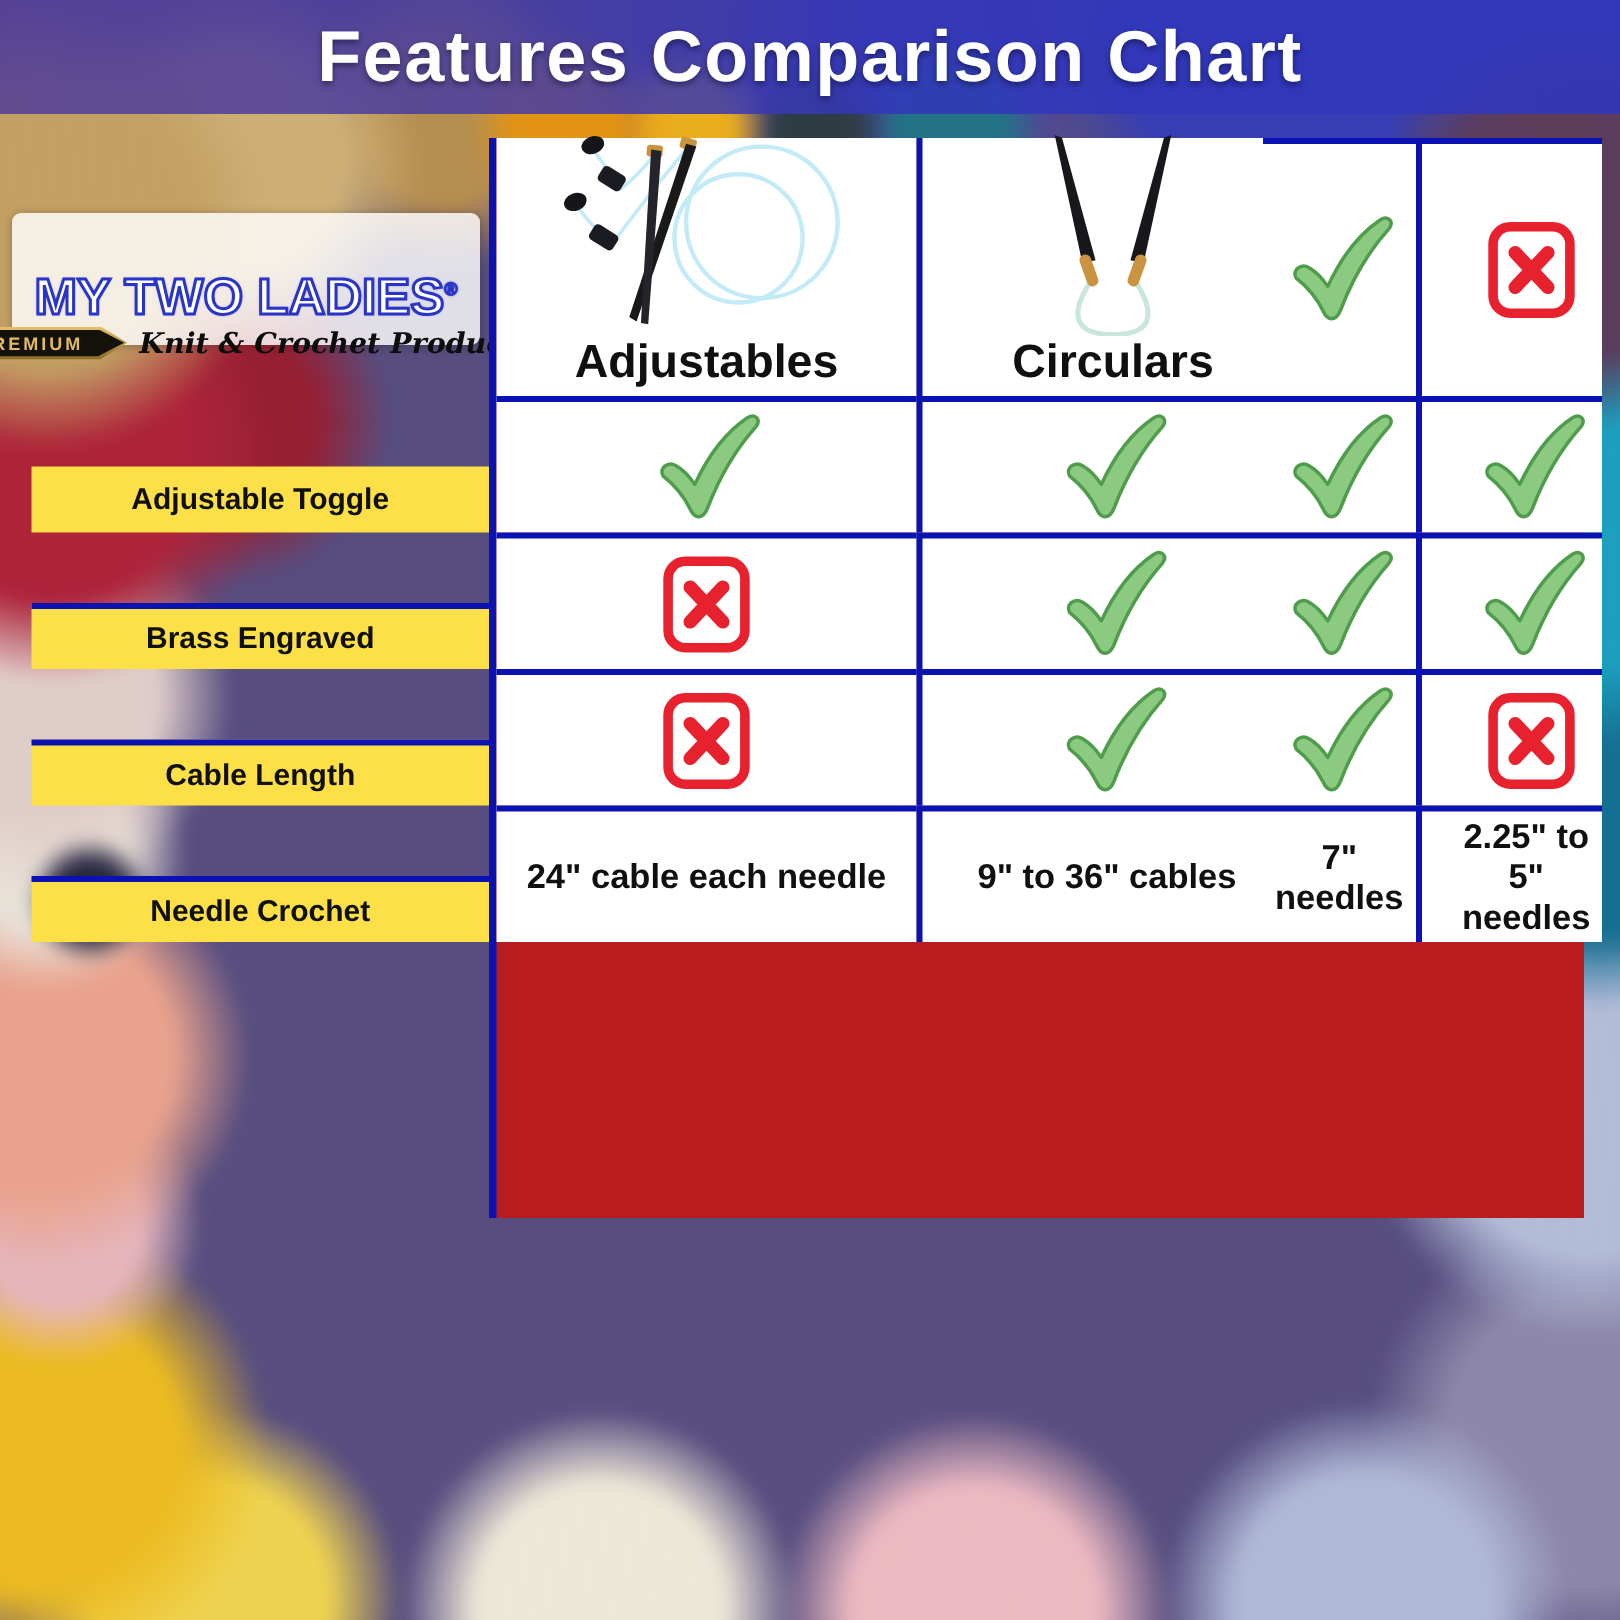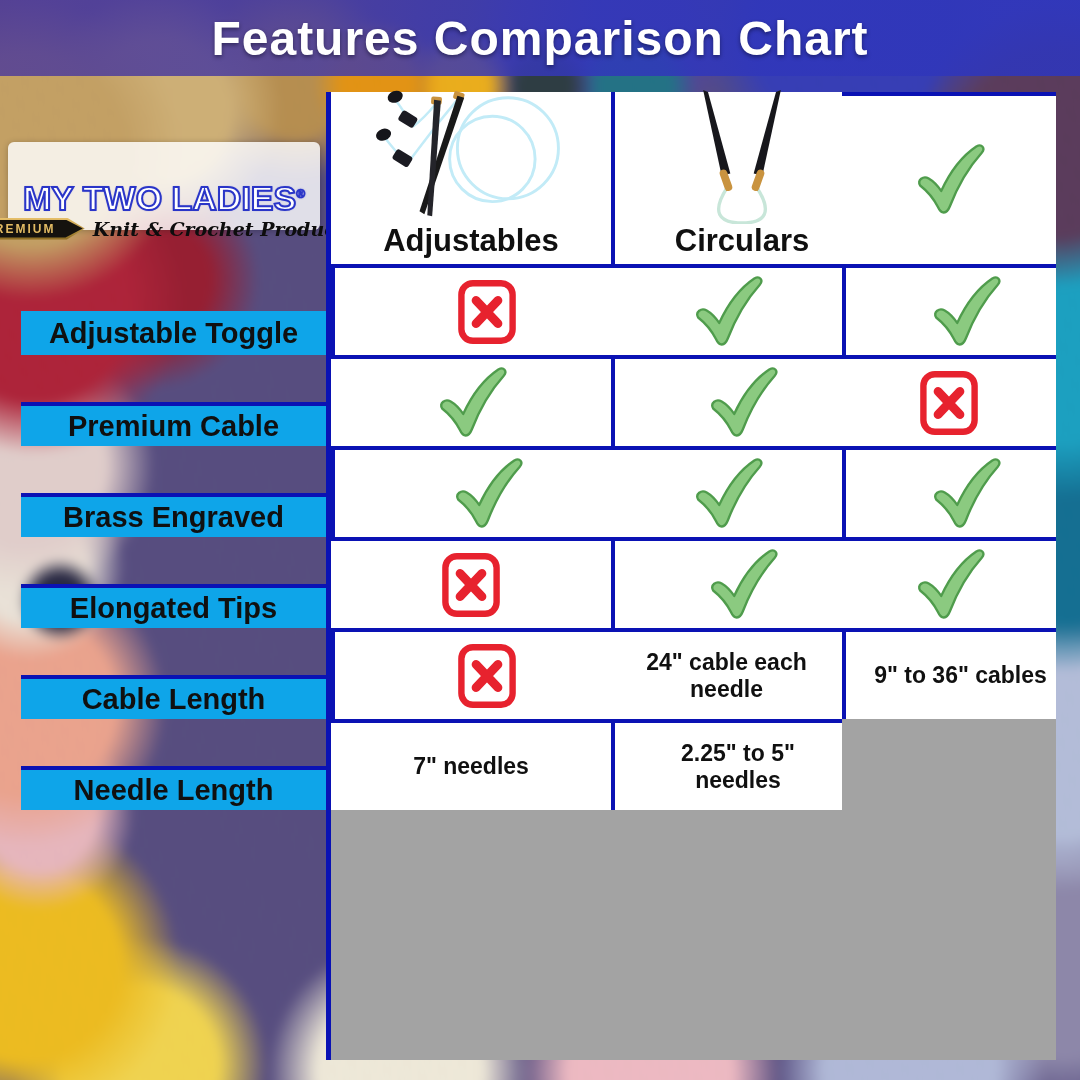--- a/index.html
+++ b/index.html
@@ -92,31 +92,31 @@
   .tagline{
     font-family:"DejaVu Serif","Liberation Serif",serif;
     font-style:italic;font-weight:bold;font-size:19px;color:#0d0d0d;white-space:nowrap;
   }
   
   .label-col{
     position:absolute;left:21px;top:264px;width:305px;height:796px;
     display:grid;grid-template-rows:91px 91px 91px 91px 91px 91px 91px 80px 79px;
   }
   .label-cell{
-    background:#0ea5e9;display:flex;align-items:center;justify-content:center;
-    font-weight:bold;font-size:29px;color:var(--ink);box-sizing:border-box;
+    background:#fde047;display:flex;align-items:center;justify-content:center;
+    font-weight:bold;font-size:20px;color:var(--ink);box-sizing:border-box;
     text-align:center;
     margin-top:47px;
   }
   .label-cell + .label-cell{border-top:4px solid var(--blue);}
   
   .values{
-    position:absolute;left:326px;top:92px;width:730px;height:968px;
-    background:#a3a3a3;border-left:5px solid var(--blue);box-sizing:border-box;
-    display:grid;grid-template-columns:1fr 1fr 1fr;
+    position:absolute;left:326px;top:92px;width:730px;height:720px;
+    background:#b91c1c;border-left:5px solid var(--blue);box-sizing:border-box;
+    display:grid;grid-template-columns:1fr 1fr 1fr 1fr;
     grid-template-rows:172px 91px 91px 91px 91px 91px 91px 91px 80px 79px;
   }
   .vcell{
     background:#fff;display:flex;align-items:center;justify-content:center;
     box-sizing:border-box;
   }
   .vcell.col2{border-left:4px solid var(--blue);padding-left:27px;}
   .vcell.rowline{border-top:4px solid var(--blue);}
   .head-cell{flex-direction:column;justify-content:flex-end;padding-bottom:4px;}
   .head-img{flex:1;display:flex;align-items:center;justify-content:center;}
@@ -142,25 +142,23 @@
         <div class="ribbon-inner">
           <span>PREMIUM</span>
         </div>
       </div>
       <div class="tagline">Knit &amp; Crochet Products</div>
     </div>
   </div>
 
   <div class="label-col">
     <div class="label-cell">Adjustable Toggle</div>
-    <div class="label-cell">Premium Cable</div>
     <div class="label-cell">Brass Engraved</div>
-    <div class="label-cell">Elongated Tips</div>
     <div class="label-cell">Cable Length</div>
-    <div class="label-cell">Needle Length</div>
+    <div class="label-cell">Needle Crochet</div>
   </div>
 
   <div class="values">
 
     <div class="vcell head-cell">
       <div class="head-img">
         <svg width="280" height="136" viewBox="0 0 280 140">
           <circle cx="178" cy="62" r="52" fill="none" stroke="#c2ebf7" stroke-width="3"></circle>
           <circle cx="162" cy="73" r="44" fill="none" stroke="#c2ebf7" stroke-width="3"></circle>
           <path d="M62 12 C70 22 72 26 74 31" fill="none" stroke="#c2ebf7" stroke-width="2.5"></path>

